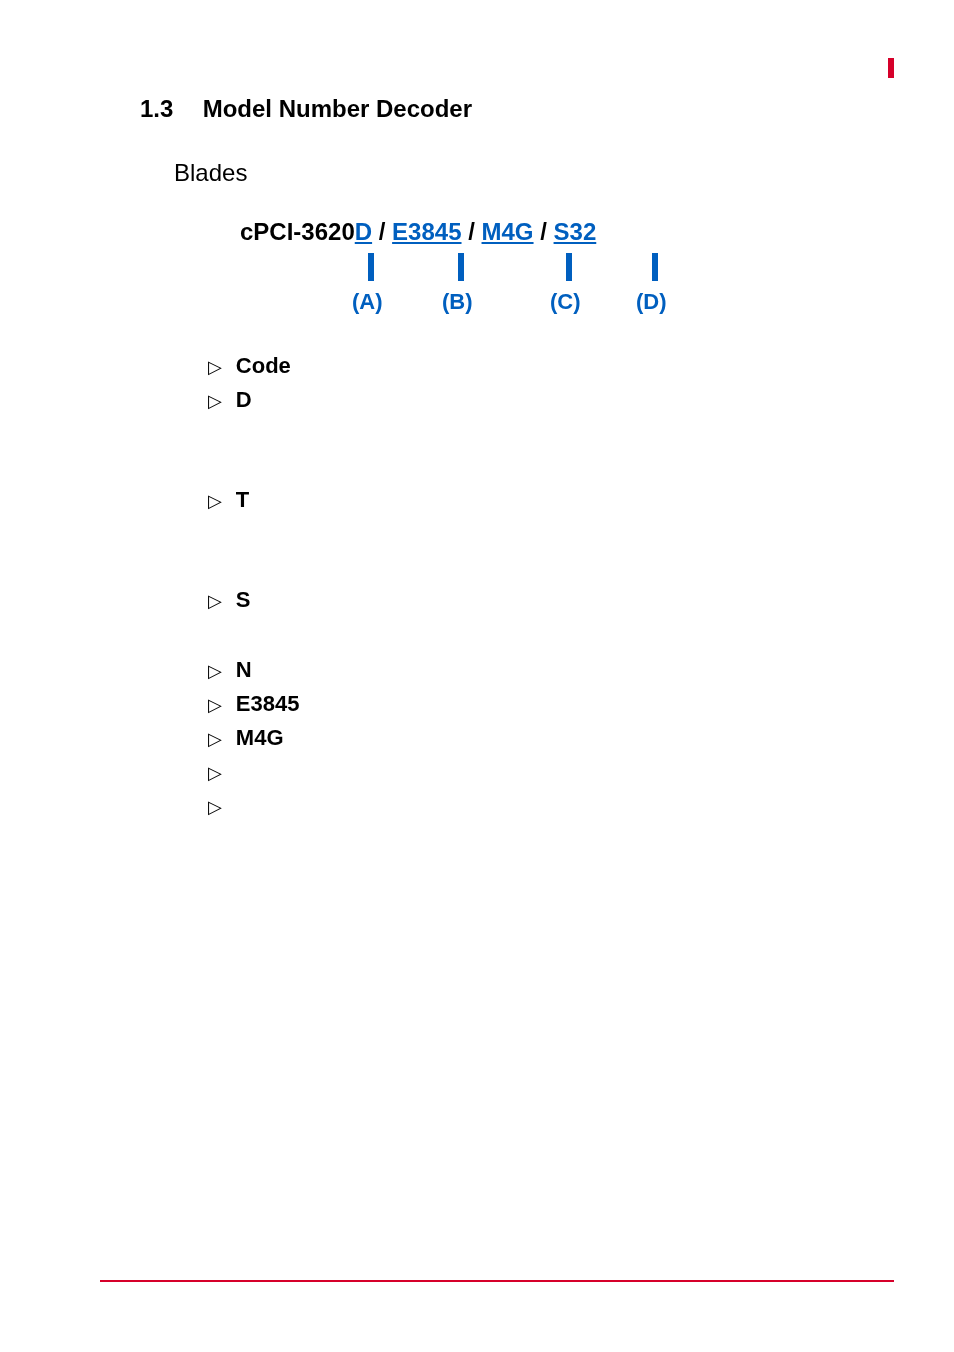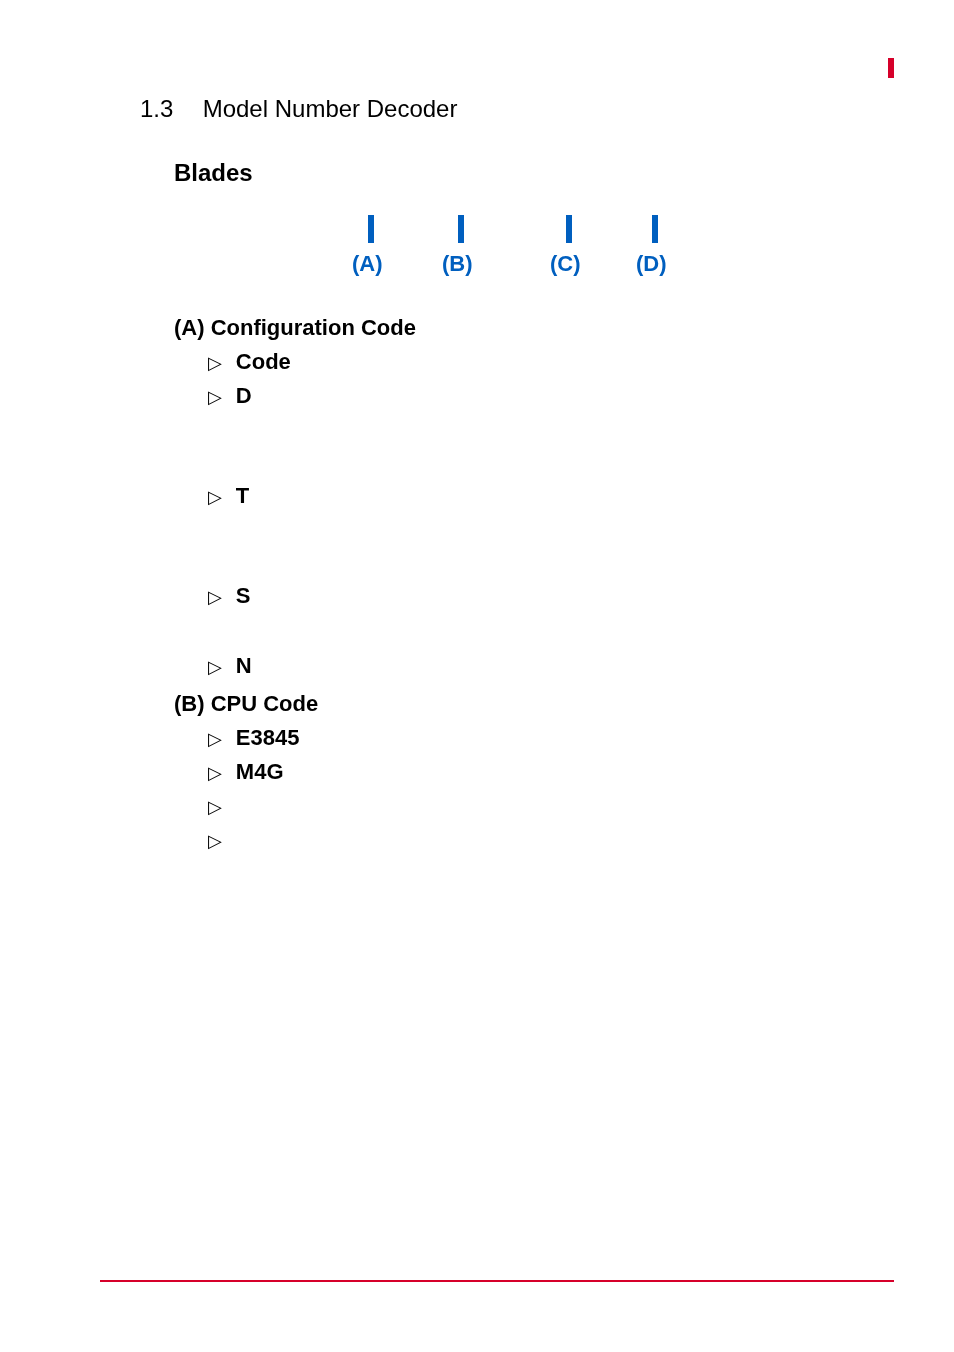--- a/index.html
+++ b/index.html
@@ -17,27 +17,27 @@
     right: 60px;
     width: 6px;
     height: 20px;
     background: #d6002a;
   }
   .page {
     padding: 95px 110px 0 140px;
   }
   .h1 {
     font-size: 24px;
-    font-weight: normal;
+    font-weight: bold;
     margin-bottom: 36px;
   }
   .h1 .num { display: inline-block; width: 56px; }
   .h2 {
     font-size: 24px;
-    font-weight: bold;
+    font-weight: normal;
     margin-left: 34px;
     margin-bottom: 28px;
   }
   .model-block {
     font-size: 24px;
     font-weight: bold;
     margin-left: 100px;
     margin-bottom: 30px;
     line-height: 1.4;
     position: relative;
@@ -102,35 +102,43 @@
 <div class="page">
 
   <div class="h1">
     <span class="num">1.3</span>
     <span>Model Number Decoder</span>
   </div>
 
   <div class="h2">Blades</div>
 
   <div class="model-block">
+    <div class="model-line">
+      <span>cPCI-3620</span><span class="accent">D</span>
+      <span> / </span>
+      <span class="accent">E3845</span>
+      <span> / </span>
+      <span class="accent">M4G</span>
+      <span> / </span>
+      <span class="accent">S32</span>
+    </div>
     <div class="legend-row">
       <div class="tick" style="left:128px"></div>
       <div class="tick" style="left:218px"></div>
       <div class="tick" style="left:326px"></div>
       <div class="tick" style="left:412px"></div>
       <div class="leg" style="left:112px">(A)</div>
       <div class="leg" style="left:202px">(B)</div>
       <div class="leg" style="left:310px">(C)</div>
       <div class="leg" style="left:396px">(D)</div>
     </div>
   </div>
 
   <div class="ind1">
 
-    <div class="section-label">(A) Configuration Code</div>
     <div class="item">
       <span class="tri">▷</span>
       <span style="font-weight:bold">Code</span>
     </div>
     <div class="item">
       <span class="tri">▷</span>
       <span style="font-weight:bold">D</span>
     </div>
     <div class="space-md"></div>
     <div class="item">
@@ -141,21 +149,20 @@
     <div class="item">
       <span class="tri">▷</span>
       <span style="font-weight:bold">S</span>
     </div>
     <div class="space-sm"></div>
     <div class="item">
       <span class="tri">▷</span>
       <span style="font-weight:bold">N</span>
     </div>
 
-    <div class="section-label">(B) CPU Code</div>
     <div class="item">
       <span class="tri">▷</span>
       <span style="font-weight:bold">E3845</span>
     </div>
 
     <div class="item">
       <span class="tri">▷</span>
       <span style="font-weight:bold">M4G</span>
     </div>
 

